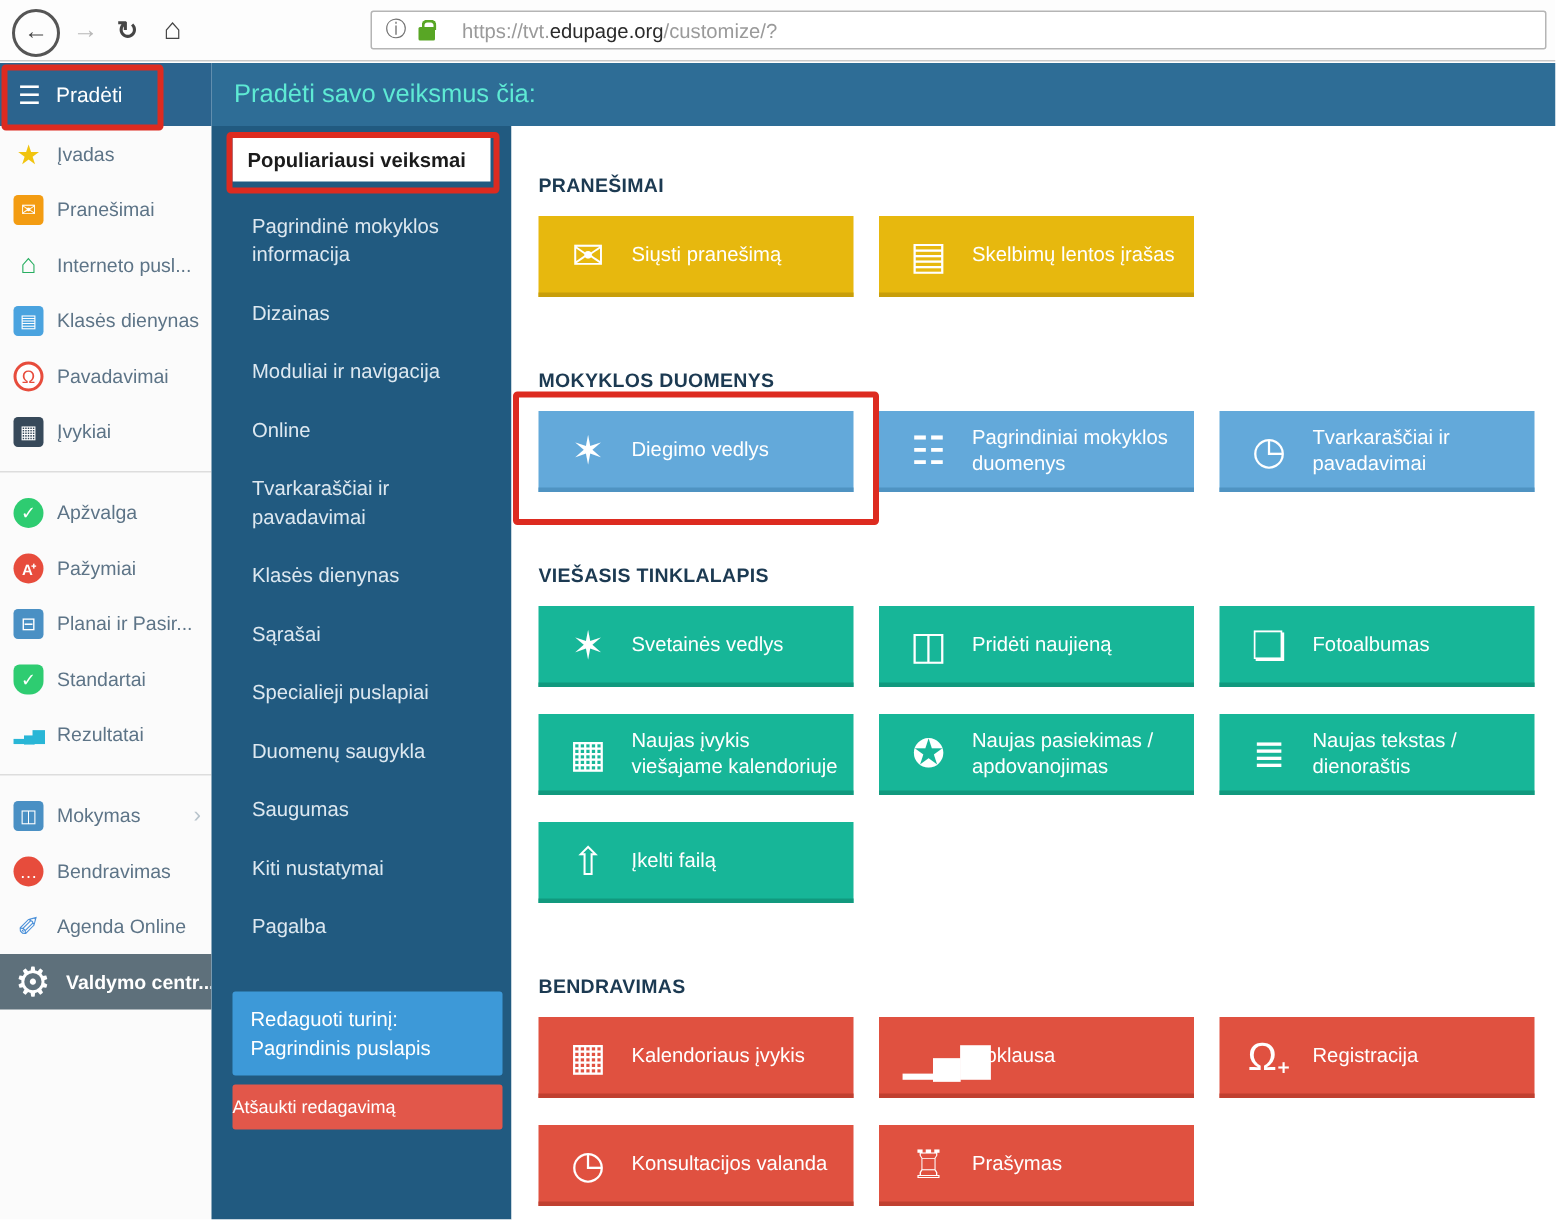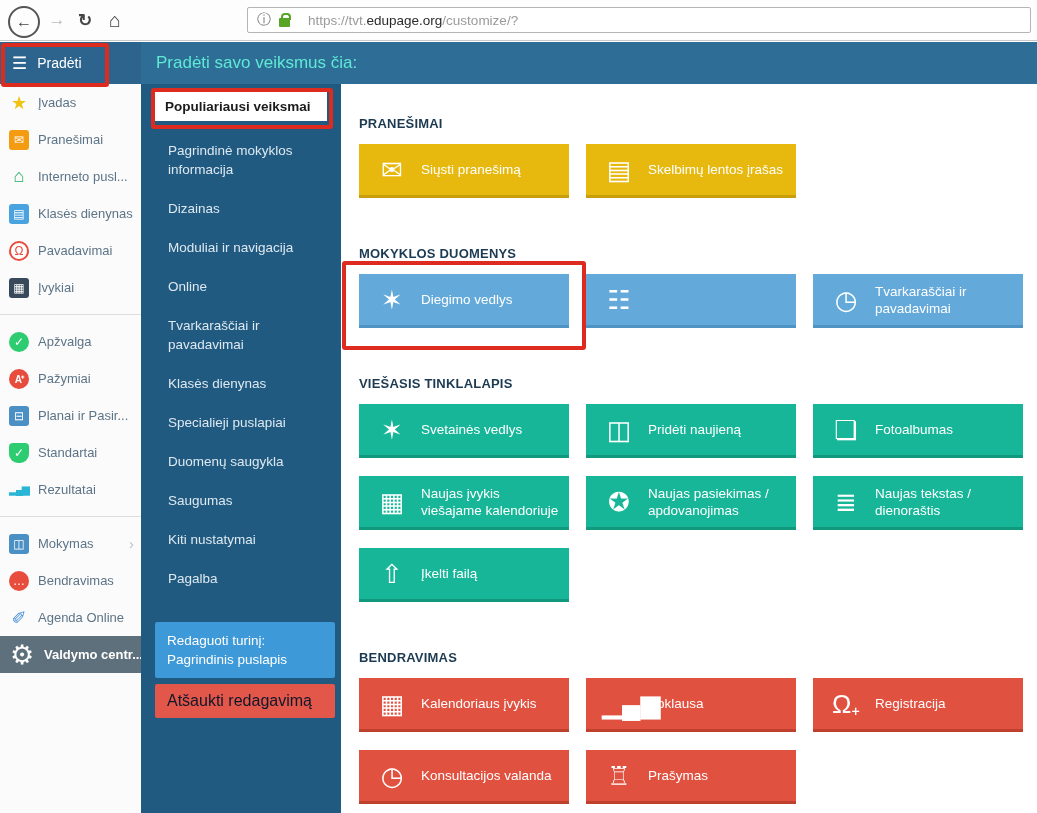--- a/index.html
+++ b/index.html
@@ -41,21 +41,21 @@
   .ls-divider{height:1px;background:#ddd;margin:8px 0;}
   .ls-item.sel{background:#5e707b;}
   .ls-item.sel .ls-label{color:#fff;font-weight:bold;}
   .ls-item.sel .ls-icon{font-size:27px;color:#fff;width:26px;}
 
   
   #secondary-sidebar{position:absolute;left:141px;top:84px;width:200px;height:729px;background:#215a80;box-sizing:border-box;overflow:hidden;}
   #sec-selected{margin:8px 14px 10px 14px;background:#fff;color:#1b1b1b;font-size:13.5px;font-weight:bold;padding:7px 10px;cursor:pointer;}
   .sec-item{padding:10px 18px 10px 27px;color:#dde8f0;font-size:13.5px;line-height:19px;cursor:pointer;}
   #edit-btn{margin:24px 6px 0 14px;background:#3d99d8;color:#fff;font-size:13.5px;line-height:19px;padding:9px 12px;border-radius:2px;cursor:pointer;}
-  #cancel-btn{margin:6px 6px 0 14px;background:#e2574a;color:#0f172a;font-size:16px;padding:8px 12px;border-radius:2px;cursor:pointer;}
+  #cancel-btn{margin:6px 6px 0 14px;background:#e2574a;color:#ffffff;font-size:12px;padding:8px 0;border-radius:2px;cursor:pointer;}
 
   
   #main{position:absolute;left:341px;top:84px;width:696px;height:729px;background:#fff;box-sizing:border-box;padding:32px 0 0 18px;overflow:hidden;}
   .section + .section{margin-top:48px;}
   .section-title{font-size:13px;font-weight:bold;color:#1c3a52;letter-spacing:.2px;margin-bottom:13px;}
   .btn-grid{width:665px;display:flex;flex-wrap:wrap;gap:18px 17px;}
   .action-btn{width:210px;height:54px;box-sizing:border-box;display:flex;align-items:center;gap:12px;padding-left:16px;color:#fff;border-bottom:3px solid rgba(0,0,0,.2);cursor:pointer;}
   .btn-icon{font-size:26px;width:34px;text-align:center;flex-shrink:0;line-height:1;}
   .btn-label{font-size:13.5px;line-height:17px;padding-right:6px;}
 
@@ -158,20 +158,21 @@
 
   <div id="secondary-sidebar">
     <div id="sec-selected">Populiariausi veiksmai</div>
     <div id="sec-items">
         <div class="sec-item">Pagrindinė mokyklos informacija</div>
         <div class="sec-item">Dizainas</div>
         <div class="sec-item">Moduliai ir navigacija</div>
         <div class="sec-item">Online</div>
         <div class="sec-item">Tvarkaraščiai ir pavadavimai</div>
         <div class="sec-item">Klasės dienynas</div>
+        <div class="sec-item">Sąrašai</div>
         <div class="sec-item">Specialieji puslapiai</div>
         <div class="sec-item">Duomenų saugykla</div>
         <div class="sec-item">Saugumas</div>
         <div class="sec-item">Kiti nustatymai</div>
         <div class="sec-item">Pagalba</div>
       </div>
     <div id="edit-btn">
       <div>Redaguoti turinį:</div>
       <div>Pagrindinis puslapis</div>
     </div>
@@ -194,20 +195,21 @@
       </div>
       <div class="section">
         <div class="section-title">MOKYKLOS DUOMENYS</div>
         <div class="btn-grid">
           <div class="action-btn" style="background: rgb(99, 169, 218); border-bottom-color: rgb(79, 147, 194);">
             <span class="btn-icon">✶</span>
             <span class="btn-label">Diegimo vedlys</span>
           </div>
           <div class="action-btn" style="background: rgb(99, 169, 218); border-bottom-color: rgb(79, 147, 194);">
             <span class="btn-icon">☷</span>
+            <span class="btn-label">Pagrindiniai mokyklos duomenys</span>
           </div>
           <div class="action-btn" style="background: rgb(99, 169, 218); border-bottom-color: rgb(79, 147, 194);">
             <span class="btn-icon">◷</span>
             <span class="btn-label">Tvarkaraščiai ir pavadavimai</span>
           </div>
         </div>
       </div>
       <div class="section">
         <div class="section-title">VIEŠASIS TINKLALAPIS</div>
         <div class="btn-grid">

